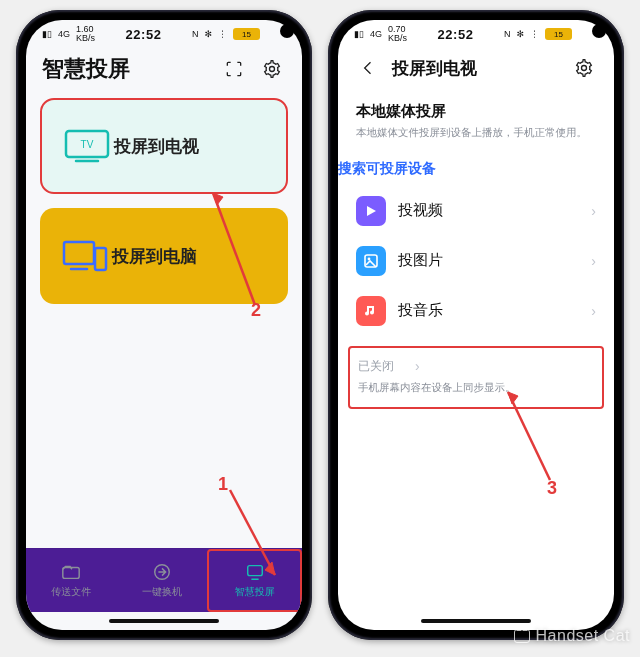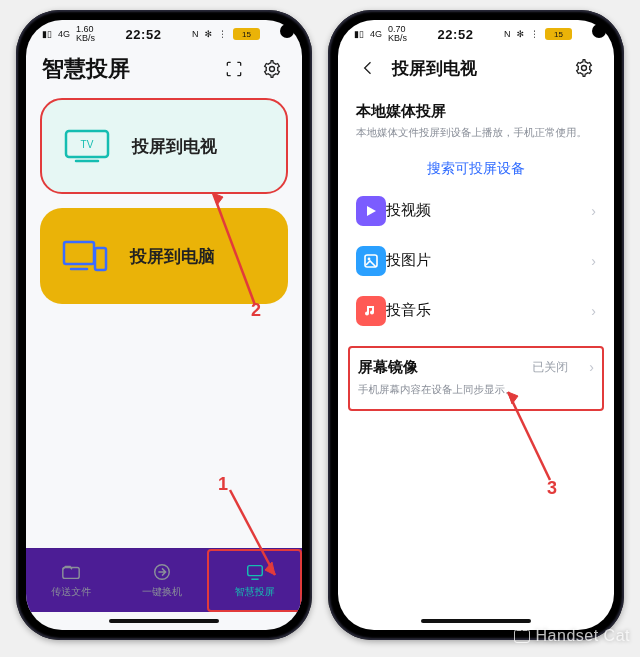--- a/index.html
+++ b/index.html
@@ -80,24 +80,24 @@
     width: 28px; height:28px; display:flex;
     align-items:center; justify-content:center;
     color:#222;
   }
   .hicon svg { width:20px; height:20px; stroke:#222; stroke-width:1.6; fill:none; }
   .spacer { flex:1; }
   
   .cards { padding: 4px 14px; display:flex; flex-direction:column; gap:14px; }
   .card {
     height: 96px;
-    border-radius: 22px;
+    border-radius: 14px;
     display:flex; align-items:center;
     padding: 16px 18px;
-    gap: 18px;
+    gap: 0;
   }
   .card.tv { background:#e6f7f4; border:2px solid #e23b3b; }
   .card.pc { background:#eab308; }
   .card .lbl { font-size: 17px; font-weight:600; color:#222; }
   .tv-icon, .pc-icon { width:54px; display:flex; justify-content:center; }
   .tv-icon svg { width:46px; height:38px; }
   .pc-icon svg { width:48px; height:40px; }
   
   .bottomnav {
     margin-top:auto;
@@ -118,29 +118,29 @@
   .navitem.active svg { stroke:#15bdb1; }
   .gesture {
     height:18px; display:flex; align-items:center; justify-content:center;
   }
   .gesture .bar { width:110px; height:4px; background:#111; border-radius:3px; }
   
   .section { padding: 10px 6px 6px 18px; }
   .sec-title { font-size:15px; font-weight:600; color:#111; }
   .sec-sub { font-size:10.5px; color:#8a8f99; margin-top:4px; line-height:1.4; }
   .searchlink {
-    text-align:center;
     padding:14px 0 8px 0;
-    font-size:14px; font-weight:400;
+    font-size:14px; font-weight:700;
     color:#2f6bff;
   }
   .mlist { padding: 0 10px; }
   .mitem {
     display:flex; align-items:center;
     padding: 10px 8px;
+    gap:12px;
   }
   .micon {
     width:30px; height:30px; border-radius:7px;
     display:flex; align-items:center; justify-content:center;
   }
   .micon svg { width:16px; height:16px; fill:#fff; }
   .micon.purple { background:#7b5cff; }
   .micon.blue   { background:#2aa0ff; }
   .micon.red    { background:#ff5a55; }
   .mlabel { flex:1; font-size:15px; color:#111; }
@@ -341,21 +341,20 @@
                 <path d="M6 3v7.5A2 2 0 114 8.5V3h7v6.5A2 2 0 119 7.5V5H6" fill="#fff"></path>
               </svg>
             </span>
           <span class="mlabel">投音乐</span>
           <span class="chev">›</span>
         </div>
       </div>
 
       <div class="mirrorbox">
         <div class="mrow">
-          <span class="mtitle">屏幕镜像</span>
           <span class="mstate">已关闭</span>
           <span class="chev">›</span>
         </div>
         <div class="msub">手机屏幕内容在设备上同步显示。</div>
       </div>
 
       <div style="flex:1"></div>
       <div class="gesture">
           <div class="bar"></div>
         </div>

